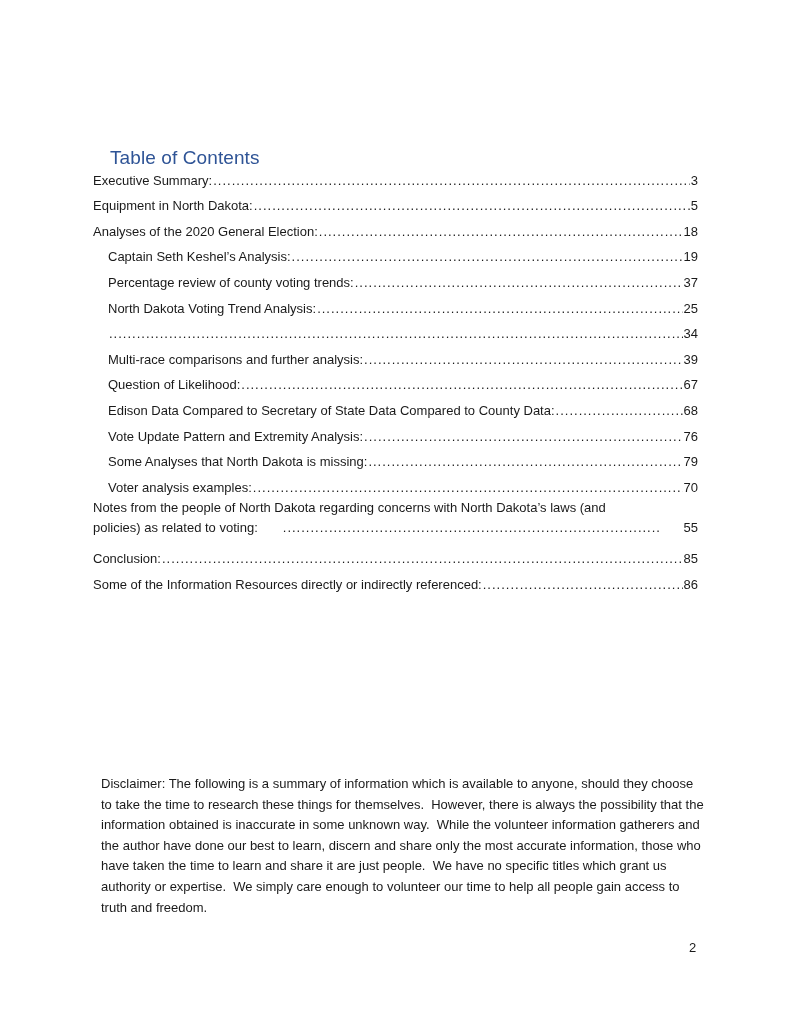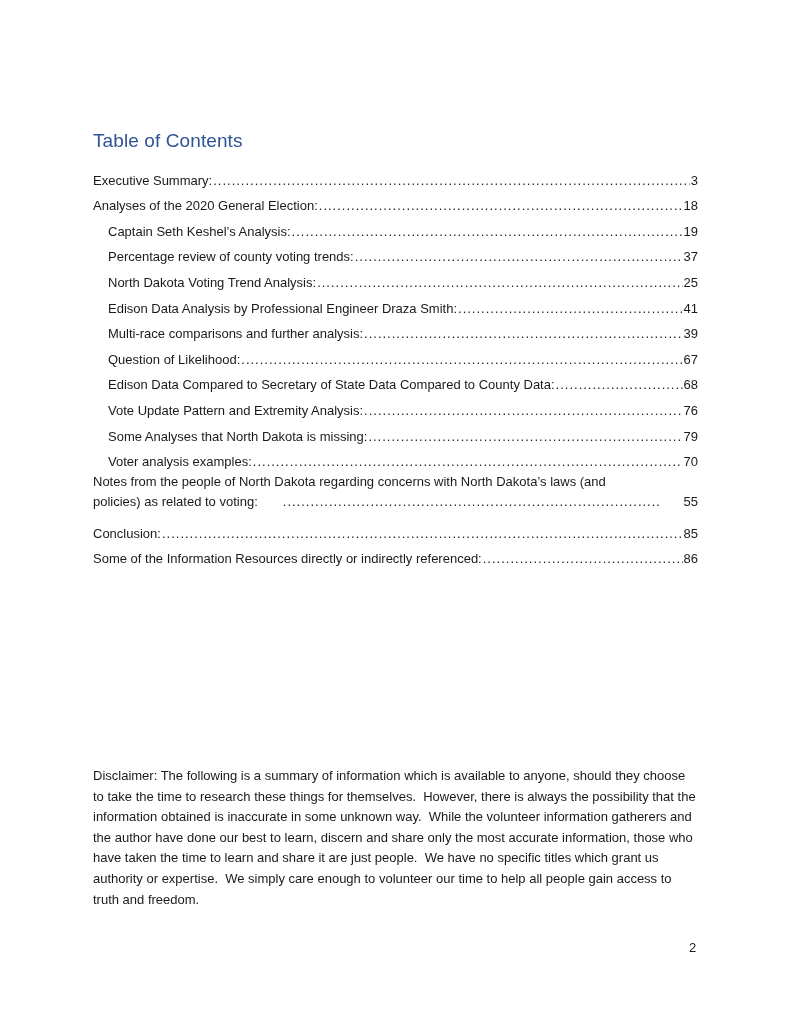--- a/index.html
+++ b/index.html
@@ -1,45 +1,50 @@
 <!DOCTYPE html>
 <html><head>
   <meta charset="utf-8">
   <style>
     html, body { margin: 0; padding: 0; background: #ffffff; }
     body { width: 791px; height: 1023px; position: relative; overflow: hidden;
            font-family: "Liberation Sans", sans-serif; color: #1a1a1a; }
     .toc-title { position: absolute; left: 93px; top: 130px; font-size: 19px; color: #2f5496;
-                 font-weight: normal; margin: 0; letter-spacing: 0.1px; }
+                 font-weight: normal; margin: 17px; letter-spacing: 0.1px; }
     .toc-list { position: absolute; left: 93px; top: 163px; width: 605px; }
     .toc-entry { display: flex; align-items: flex-end; font-size: 13px; line-height: 16px;
                  height: 25.6px; box-sizing: border-box; padding-top: 2px; cursor: pointer; justify-content: center; }
     .toc-entry.sub { padding-left: 15px; }
     .toc-entry .label { white-space: nowrap; }
     .toc-entry .dots { flex: 1; overflow: hidden; white-space: nowrap; margin: 0 1px;
                        letter-spacing: 1px; color: #1a1a1a; }
     .toc-entry .dots::after { content: "....................................................................................................................................................................................................................................................................................................................................................................................................................................................................................................................................................................................................."; }
     .toc-entry .page { white-space: nowrap; }
     .toc-entry.multi { display: block; height: auto; padding-bottom: 4px; }
     .toc-entry.multi .line1 { display: block; line-height: 20px; }
     .toc-entry.multi .line2 { display: flex; line-height: 20px; gap: 24px; }
     .disclaimer { position: absolute; left: 93px; top: 766px; width: 605px; font-size: 13px;
-                  line-height: 20.6px; margin: 0; }
+                  line-height: 20.6px; margin: 8px; }
     .page-number { position: absolute; left: 689px; top: 940px; font-size: 13px; }
   </style>
 </head>
 <body>
 
 <h1 class="toc-title">Table of Contents</h1>
 
 <div class="toc-list">
   <div class="toc-entry">
     <span class="label">Executive Summary:</span>
       <span class="dots"></span>
       <span class="page">3</span>
+  </div>
+  <div class="toc-entry">
+    <span class="label">Equipment in North Dakota:</span>
+      <span class="dots"></span>
+      <span class="page">5</span>
   </div>
   <div class="toc-entry">
     <span class="label">Analyses of the 2020 General Election:</span>
       <span class="dots"></span>
       <span class="page">18</span>
   </div>
   <div class="toc-entry sub">
     <span class="label">Captain Seth Keshel’s Analysis:</span>
       <span class="dots"></span>
       <span class="page">19</span>
@@ -48,23 +53,22 @@
     <span class="label">Percentage review of county voting trends: </span>
       <span class="dots"></span>
       <span class="page">37</span>
   </div>
   <div class="toc-entry sub">
     <span class="label">North Dakota Voting Trend Analysis: </span>
       <span class="dots"></span>
       <span class="page">25</span>
   </div>
   <div class="toc-entry sub">
-    <span class="label">Edison Data Analysis by Professional Engineer Draza Smith:</span>
       <span class="dots"></span>
-      <span class="page">41</span>
+      <span class="page">34</span>
   </div>
   <div class="toc-entry sub">
     <span class="label">Multi-race comparisons and further analysis:</span>
       <span class="dots"></span>
       <span class="page">39</span>
   </div>
   <div class="toc-entry sub">
     <span class="label">Question of Likelihood:</span>
       <span class="dots"></span>
       <span class="page">67</span>

